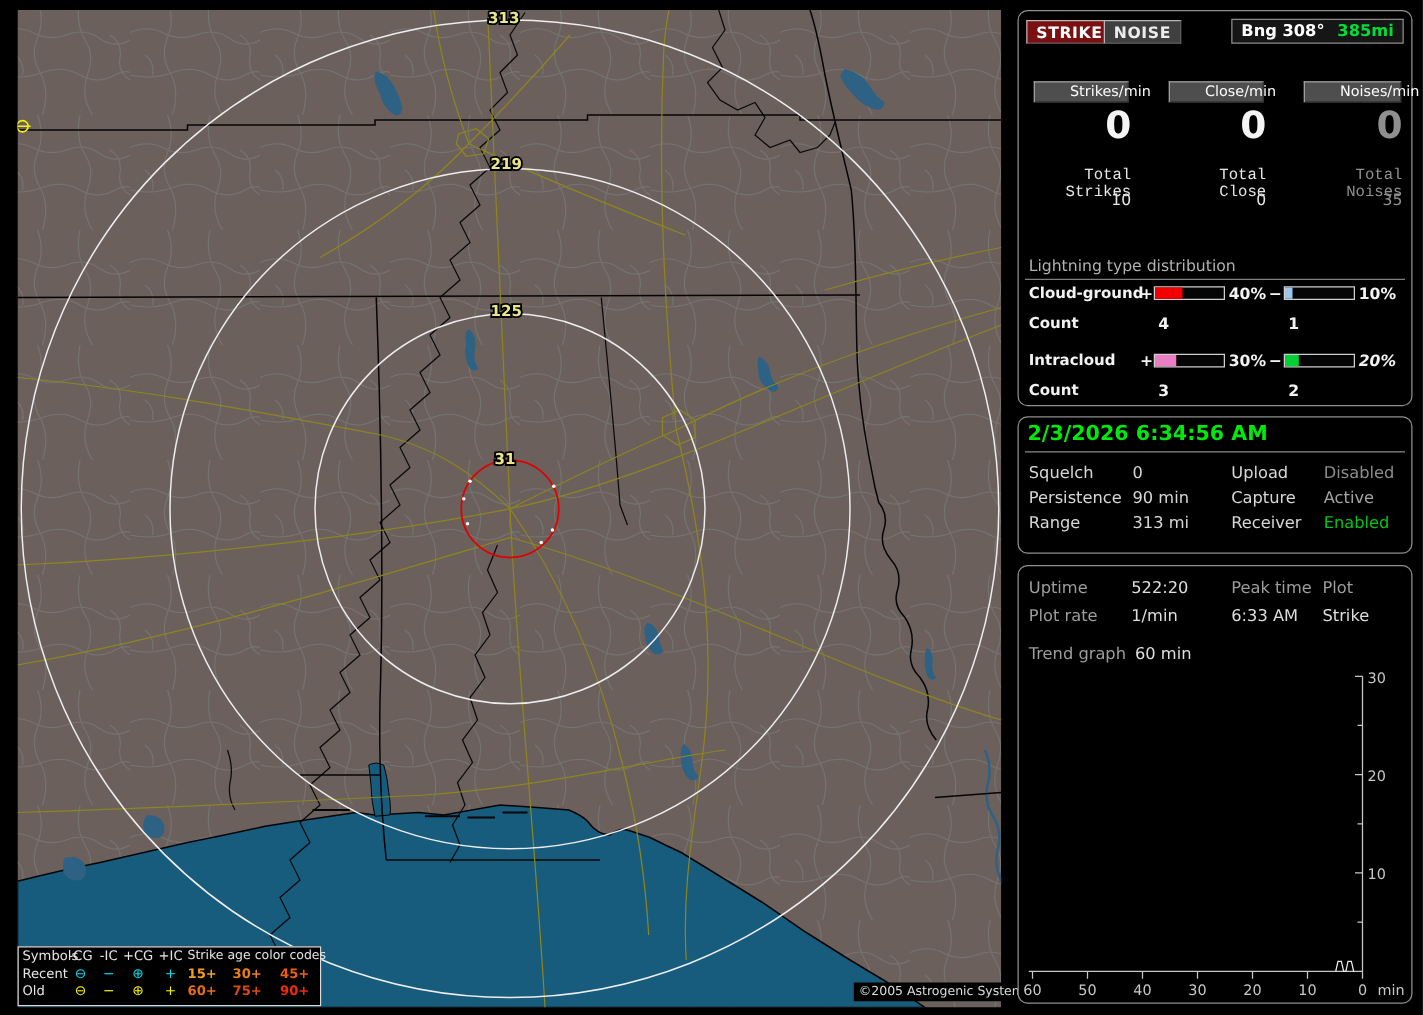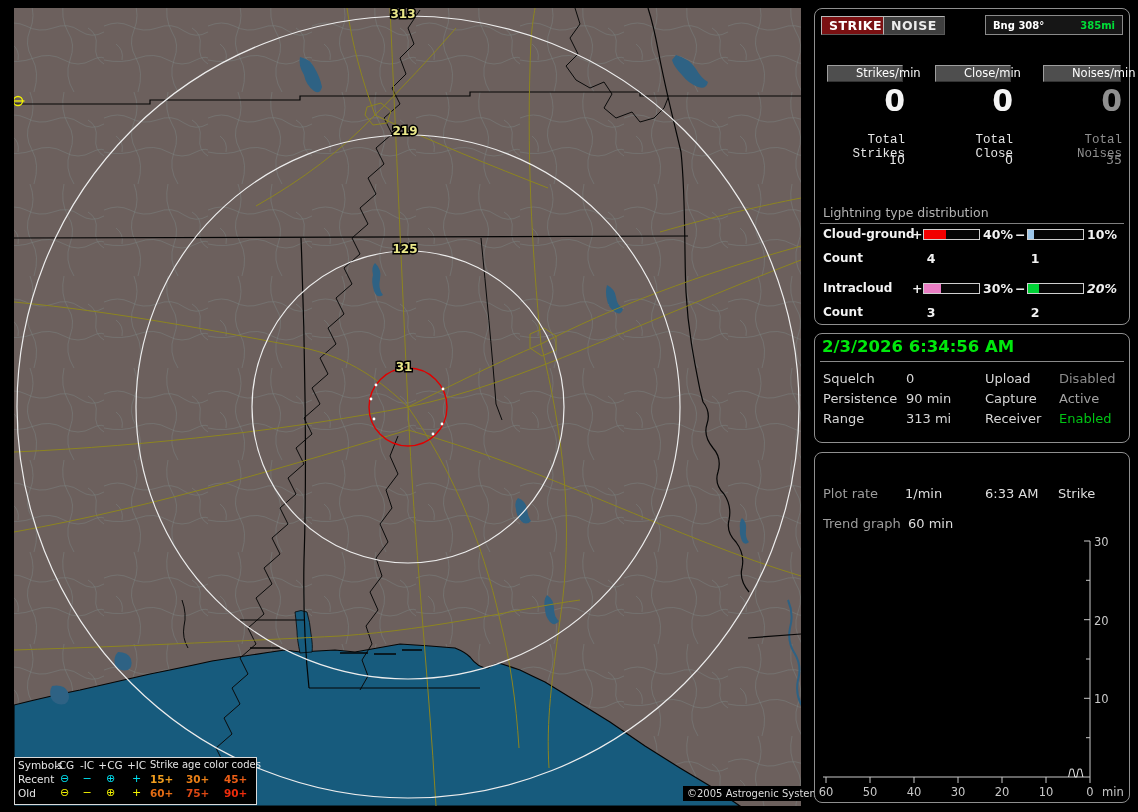--- a/index.html
+++ b/index.html
@@ -29,21 +29,21 @@
   #panel-counters{top:8px;height:317px;}
   #panel-status{top:333px;height:110px;}
   #panel-trend{top:452px;height:351px;}
   .btn{position:absolute;top:7px;height:19px;line-height:17px;padding:0 7px;font-weight:bold;
        font-size:12.5px;letter-spacing:.5px;border:1px solid;box-sizing:border-box;
        border-color:#b6b6b6 #5a5a5a #5a5a5a #b6b6b6;}
   .btn-strike{left:6px;background:#7a1012;color:#fff;}
   .btn-noise{left:68px;background:#3f3f3f;color:#ececec;}
   .bng{position:absolute;top:6px;right:6px;width:138px;height:20px;background:#161616;
        border:1px solid #8a8a8a;display:flex;justify-content:space-between;align-items:center;
-       padding:0 7px;box-sizing:border-box;font-weight:bold;font-size:10px;}
+       padding:0 7px;box-sizing:border-box;font-weight:bold;font-size:13px;}
   .bng-b{color:#fff;}.bng-d{color:#00dd38;}
   .chip{position:absolute;top:56px;height:17px;line-height:15px;text-align:center;font-size:11.5px;
         color:#fdfdfd;background:#4e4e4e;border:1px solid;box-sizing:border-box;
         border-color:#9e9e9e #333 #333 #9e9e9e;padding-left:28px;}
   .chip.c1{left:12px;width:76px;}.chip.c2{left:120px;width:76px;}.chip.c3{left:228px;width:78px;}
   .bignum{position:absolute;top:74px;width:82px;text-align:right;font-size:30px;font-weight:bold;
           color:#f4f4f4;}
   .bn1{left:8px;}.bn2{left:116px;}.bn3{left:225px;}
   .tlabel{position:absolute;top:124px;width:82px;text-align:right;font-size:12.5px;color:#e6e6e6;font-family:Liberation Mono, monospace;}
   .tval{position:absolute;top:143px;width:82px;text-align:right;font-size:12.5px;color:#e6e6e6;}
@@ -279,20 +279,26 @@
   </div>
   <div class="srow" style="top:77px;">
     <span class="f1">Range</span>
     <span class="f2">313 mi</span>
     <span class="f3">Receiver</span>
     <span class="f4" style="color: rgb(0, 196, 20);">Enabled</span>
   </div>
 </div>
 
 <div class="panel" id="panel-trend">
+  <div class="trow" style="top:10px;">
+    <span class="f1 lab">Uptime</span>
+    <span class="f2 val">522:20</span>
+    <span class="f3 lab">Peak time</span>
+    <span class="f4 lab">Plot</span>
+  </div>
   <div class="trow" style="top:33px;">
     <span class="f1 lab">Plot rate</span>
     <span class="f2 val">1/min</span>
     <span class="f3 val">6:33 AM</span>
     <span class="f4 val">Strike</span>
   </div>
   <div class="trow" style="top:63px;">
     <span class="f1 lab">Trend graph</span>
     <span class="val" style="position:absolute;left:93px;">60 min</span>
   </div>

